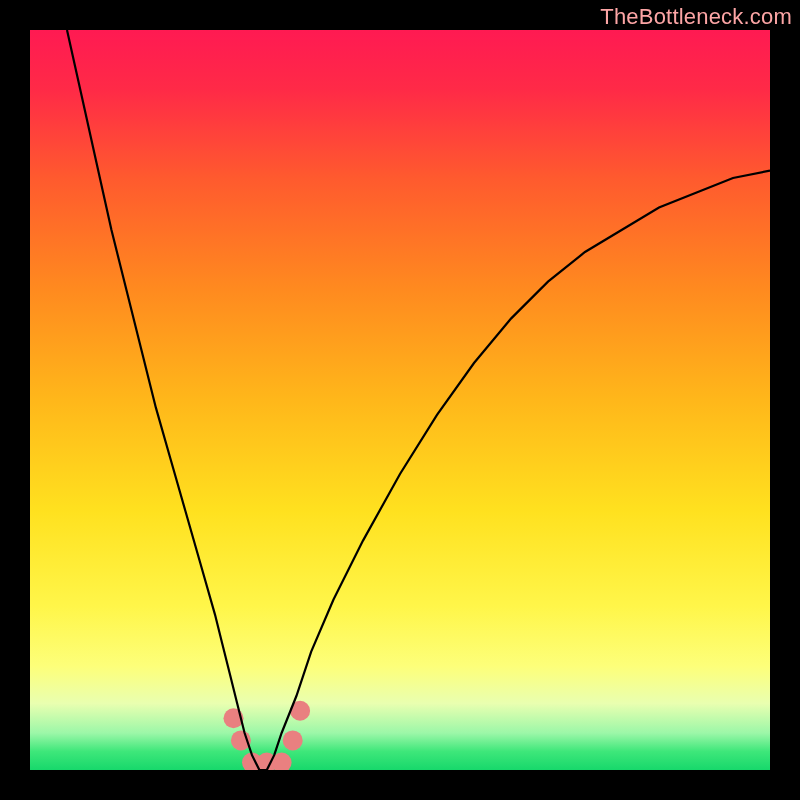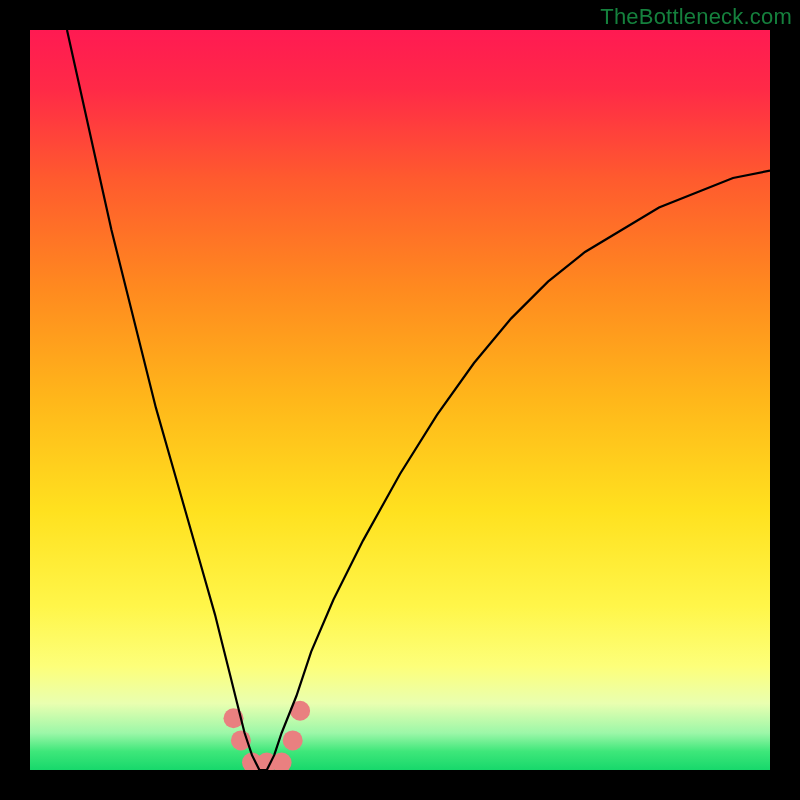--- a/index.html
+++ b/index.html
@@ -23,21 +23,21 @@
     position: absolute;
     left: 0;
     top: 0;
     width: 740px;
     height: 740px;
   }
   .watermark {
     position: absolute;
     top: 4px;
     right: 8px;
-    color: #15803d;
+    color: #fca5a5;
     font-size: 22px;
     font-weight: 500;
     letter-spacing: 0.2px;
     text-align: right;
   }
 </style>
 </head>
 <body>
 
 <div class="frame">

